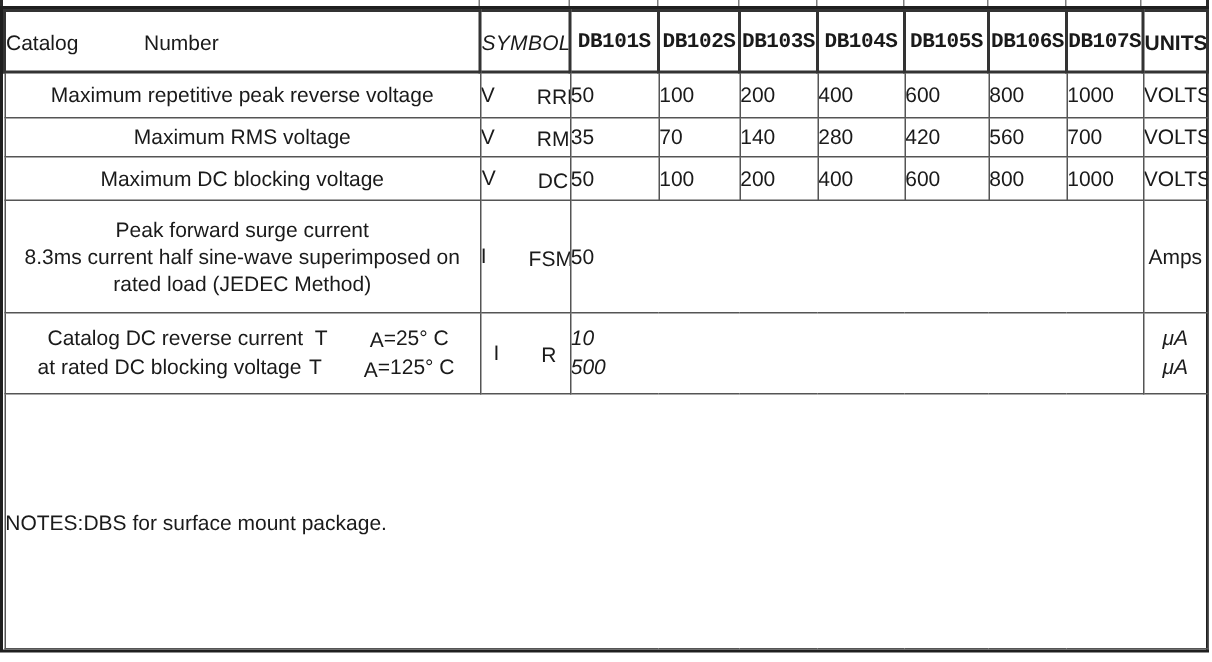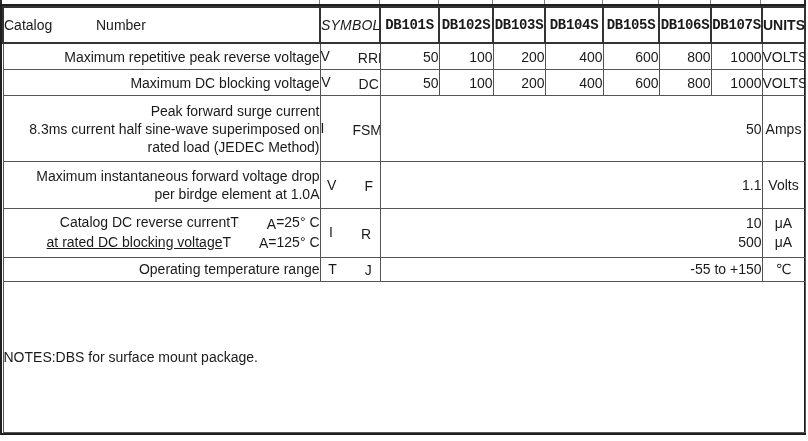--- a/index.html
+++ b/index.html
@@ -34,27 +34,27 @@
     overflow:hidden;
   }
   
   tr.head td{border-width:2px;border-color:#333;height:29px;}
   td.hcat{text-align:left;padding-left:5px;font-size:14.5px;}
   td.hcat .cat{display:inline-block;width:92px;}
   td.hsym{text-align:center;font-style:italic;font-size:11px;letter-spacing:.2px;}
   td.hpart{text-align:center;font-weight:bold;font-size:13.5px;letter-spacing:-.3px;font-family:Liberation Mono, monospace;}
   td.hunits{text-align:center;font-weight:bold;font-size:14px;}
 
-  td.lbl{text-align:right;padding-left:5px;line-height:18px;white-space:nowrap;}
+  td.lbl{text-align:center;padding-left:5px;line-height:18px;white-space:nowrap;}
   td.lbl .ln{white-space:nowrap;}
   td.sym{text-align:center;font-size:13.5px;}
-  td.val{text-align:right;font-size:14px;}
+  td.val{text-align:left;font-size:14px;}
   td.unit{text-align:center;font-size:14px;margin-left:36px;}
   .sb{font-size:14px;vertical-align:-1.5px;letter-spacing:0;margin-left:28px;}
-  .vline{line-height:19px;}
+  .vline{line-height:19px;font-style:italic;}
 
   tr.r-volt1 td{height:21px;}
   tr.r-volt2 td{height:19px;}
   tr.r-volt3 td{height:21px;}
   tr.r-ifav td{height:39px;}
   tr.r-ifsm td{height:55px;}
   tr.r-vf  td{height:39px;}
   tr.r-ir  td{height:40px;}
   tr.r-tj  td{height:20px;}
   tr.r-tstg td{height:17px;}
@@ -121,20 +121,32 @@
         <td class="val">50</td>
         <td class="val">100</td>
         <td class="val">200</td>
         <td class="val">400</td>
         <td class="val">600</td>
         <td class="val">800</td>
         <td class="val">1000</td>
         <td class="unit">VOLTS</td>
       </tr>
 
+      <tr class="r-volt2">
+        <td class="lbl">Maximum RMS voltage</td>
+        <td class="sym"><span>V</span><span class="sb">RMS</span></td>
+        <td class="val">35</td>
+        <td class="val">70</td>
+        <td class="val">140</td>
+        <td class="val">280</td>
+        <td class="val">420</td>
+        <td class="val">560</td>
+        <td class="val">700</td>
+        <td class="unit">VOLTS</td>
+      </tr>
 
       <tr class="r-volt3">
         <td class="lbl">Maximum DC blocking voltage</td>
         <td class="sym"><span>V</span><span class="sb">DC</span></td>
         <td class="val">50</td>
         <td class="val">100</td>
         <td class="val">200</td>
         <td class="val">400</td>
         <td class="val">600</td>
         <td class="val">800</td>
@@ -147,52 +159,37 @@
         <td class="lbl">
           <div class="ln"><span>Peak forward surge current</span></div>
           <div class="ln"><span>8.3ms current half sine-wave superimposed on</span></div>
           <div class="ln"><span>rated load (JEDEC Method)</span></div>
         </td>
         <td class="sym"><span>I</span><span class="sb">FSM</span></td>
         <td class="val" colspan="7">50</td>
         <td class="unit">Amps</td>
       </tr>
 
-      <tr class="r-vf">
-        <td class="lbl">
-          <div class="ln"><span>Maximum instantaneous forward voltage drop</span></div>
-          <div class="ln"><span>per birdge element at 1.0A</span></div>
-        </td>
-        <td class="sym"><span>V</span><span class="sb">F</span></td>
-        <td class="val" colspan="7">1.1</td>
-        <td class="unit">Volts</td>
-      </tr>
 
       <tr class="r-ir">
         <td class="lbl">
           <div class="ln"><span style="display: inline-block; width: 186px;">Catalog DC reverse current</span><span>T</span><span class="sb">A</span><span>=25° C</span></div>
-          <div class="ln"><span style="display: inline-block; width: 186px; text-decoration: underline;">at rated DC blocking voltage</span><span>T</span><span class="sb">A</span><span>=125° C</span></div>
+          <div class="ln"><span style="display: inline-block; width: 186px;">at rated DC blocking voltage</span><span>T</span><span class="sb">A</span><span>=125° C</span></div>
         </td>
         <td class="sym"><span>I</span><span class="sb">R</span></td>
         <td class="val" colspan="7">
           <div class="vline">10</div>
           <div class="vline">500</div>
         </td>
         <td class="unit">
           <div class="vline">μA</div>
           <div class="vline">μA</div>
         </td>
       </tr>
 
-      <tr class="r-tj">
-        <td class="lbl">Operating temperature range</td>
-        <td class="sym"><span>T</span><span class="sb">J</span></td>
-        <td class="val" colspan="7">-55 to +150</td>
-        <td class="unit">℃</td>
-      </tr>
 
 
       <tr>
         <td class="notes" colspan="10">NOTES:DBS for surface mount package.</td>
       </tr>
     </tbody>
       </table>
   </div>
 </div>
 

